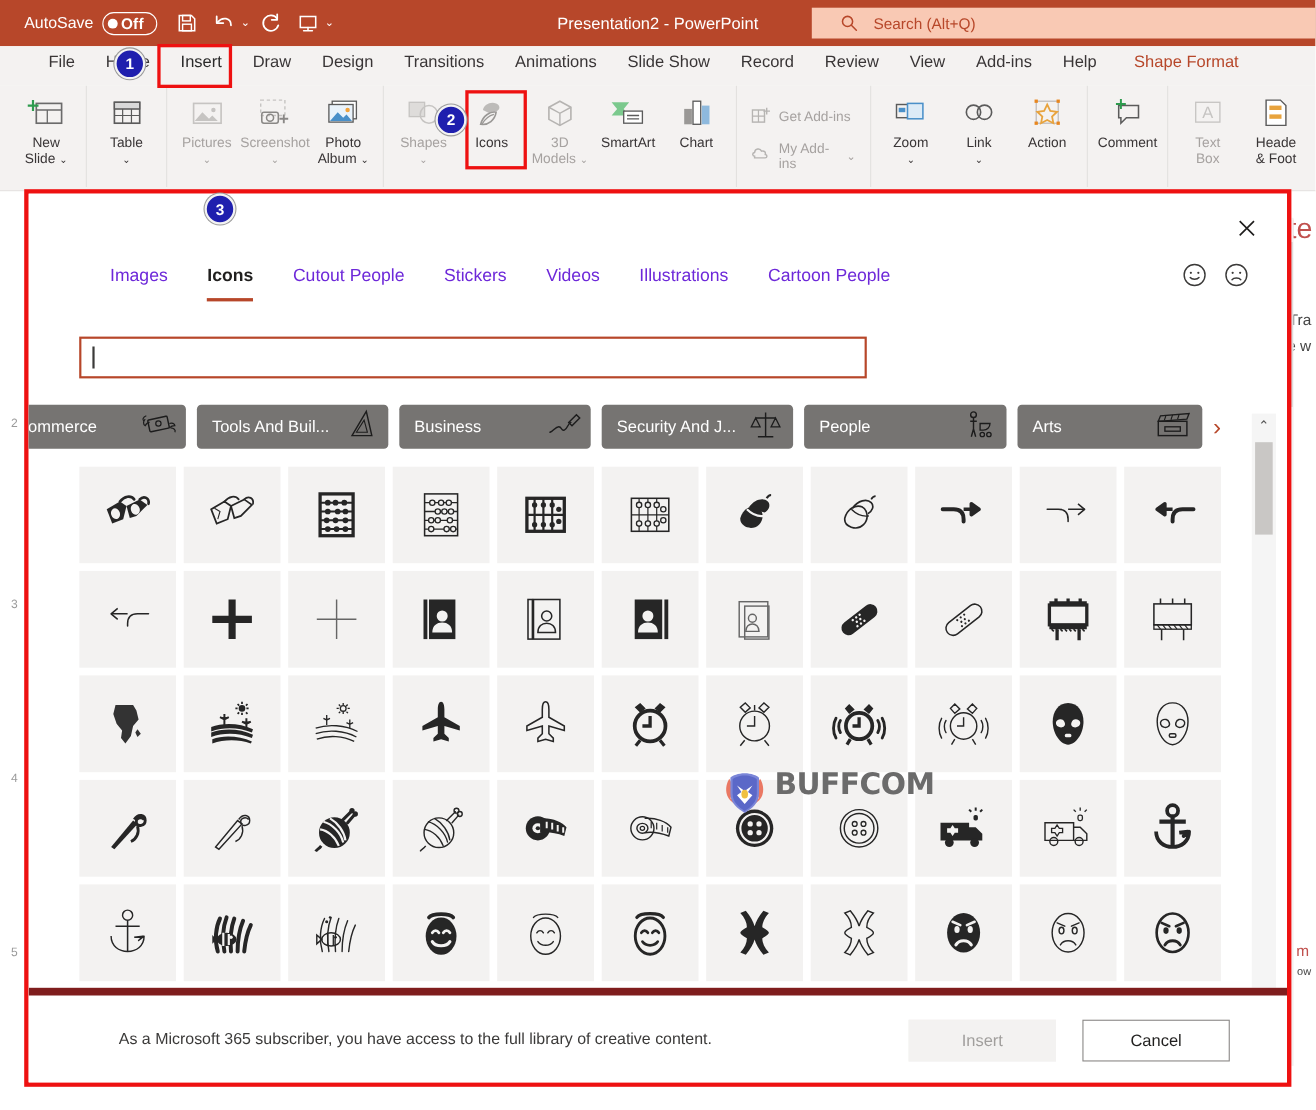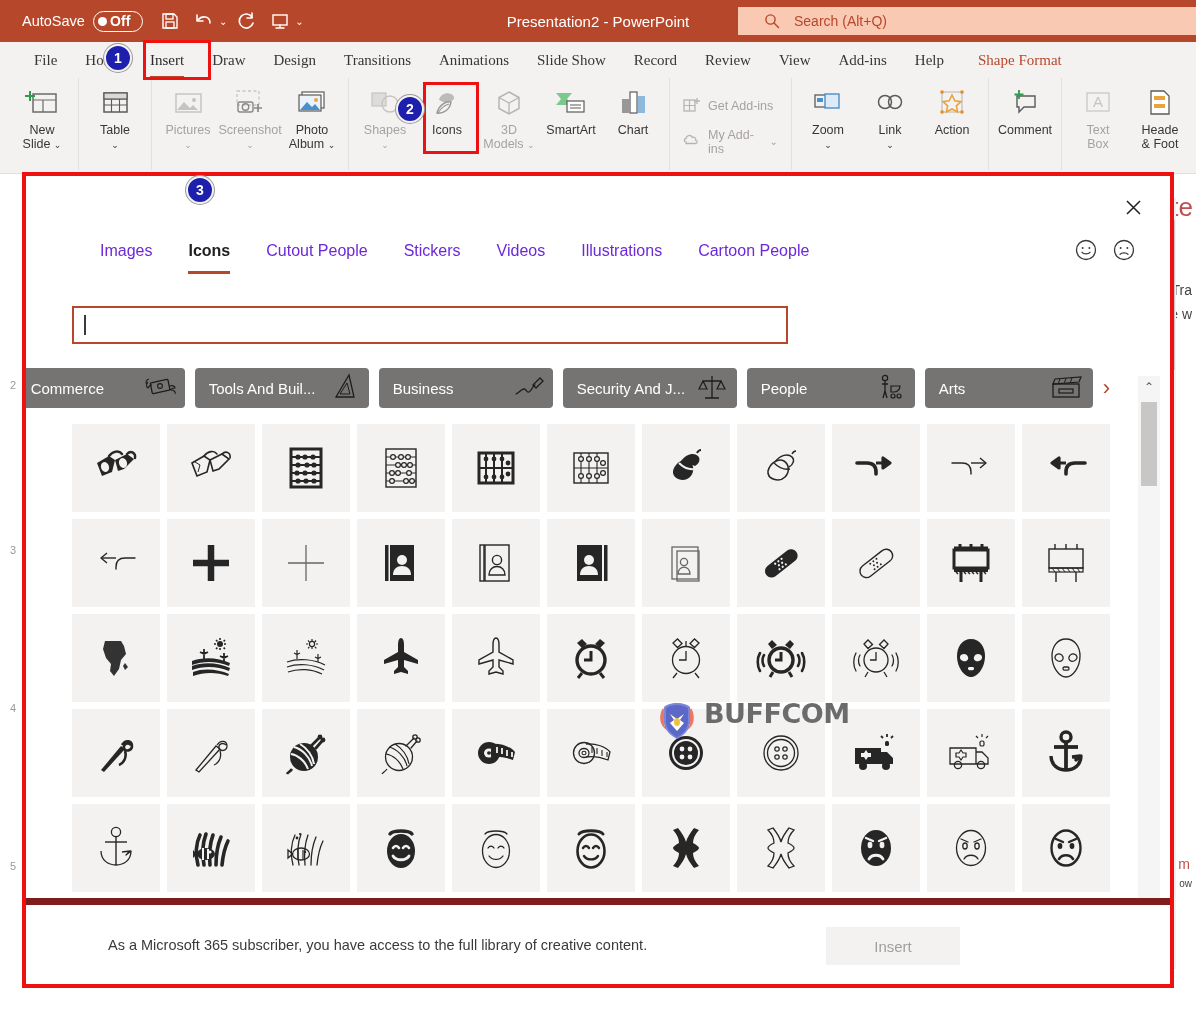--- a/index.html
+++ b/index.html
@@ -32,22 +32,22 @@
     font-size:15px; color:#fff; pointer-events:none;
   }
   .searchbox{
     position:absolute; left:738px; top:7px; width:600px; height:28px;
     background:#f9c9b4; display:flex; align-items:center; gap:10px; padding-left:26px;
   }
   .searchbox .ph{ font-size:14px; color:#b7472a; }
 
   
   .tabsbar{
-    height:36px; background:#f4f2f1; display:flex; align-items:center;
-    padding-left:20px; position:relative;font-family:Liberation Serif, serif;
+    height:36px; background:#f4f2f1; display:flex; 
+    padding-left:30px; position:relative;
   }
   .tab{
     font-size:15px; color:#393536; padding:6px 14px; cursor:default;
     white-space:nowrap; position:relative;
   }
   .tab.shape-format{ color:#b7472a; margin-left:6px; }
   .tab.active{ color:#2b2b2b; }
   .tab.active:after{
     content:""; position:absolute; left:14px; right:14px; bottom:-4px;
     height:3px; background:#b7472a;
@@ -554,21 +554,21 @@
     </div>
     <div class="chip" style="width:174px;">
       <span class="cname">Security And J...</span>
       <span>
         <svg width="34" height="30" viewBox="0 0 34 30">
               <path d="M17 4v22M10 26h14M8 9h18" stroke="#1c1c1c" stroke-width="1.3"></path>
               <path d="M8 9l-4 8h8zM26 9l-4 8h8z" fill="none" stroke="#1c1c1c" stroke-width="1.2"></path>
             </svg>
       </span>
     </div>
-    <div class="chip" style="width:168px;">
+    <div class="chip" style="width:184px;">
       <span class="cname">People</span>
       <span>
         <svg width="34" height="30" viewBox="0 0 34 30">
               <circle cx="12" cy="6" r="2.6" fill="none" stroke="#1c1c1c" stroke-width="1.3"></circle>
               <path d="M12 9v10M12 19l-2 7M12 19l2 7M9 12h6" fill="none" stroke="#1c1c1c" stroke-width="1.3"></path>
               <path d="M18 14h9a6 6 0 0 1-6 6h-3z" fill="none" stroke="#1c1c1c" stroke-width="1.2"></path>
               <circle cx="20" cy="24" r="2" fill="none" stroke="#1c1c1c" stroke-width="1.2"></circle>
               <circle cx="26" cy="24" r="2" fill="none" stroke="#1c1c1c" stroke-width="1.2"></circle>
             </svg>
       </span>
@@ -1220,20 +1220,21 @@
 
   <div class="dlg-scroll">
     <div class="arw">⌃</div>
     <div class="thumb"></div>
     <div class="arw bot">⌄</div>
   </div>
 
   <div class="dlg-footer">
     <div class="foot-note">As a Microsoft 365 subscriber, you have access to the full library of creative content.</div>
     <div class="btn insert">Insert</div>
+    <div class="btn cancel">Cancel</div>
   </div>
 
  </div>
 </div>
 
 <div class="annot" style="left:143px; top:40px; width:68px; height:40px;"></div>
 <div class="badge" style="left:104px; top:44px;">1</div>
 
 <div class="annot" style="left:423px; top:82px; width:56px; height:72px;"></div>
 <div class="badge" style="left:396px; top:95px;">2</div>

